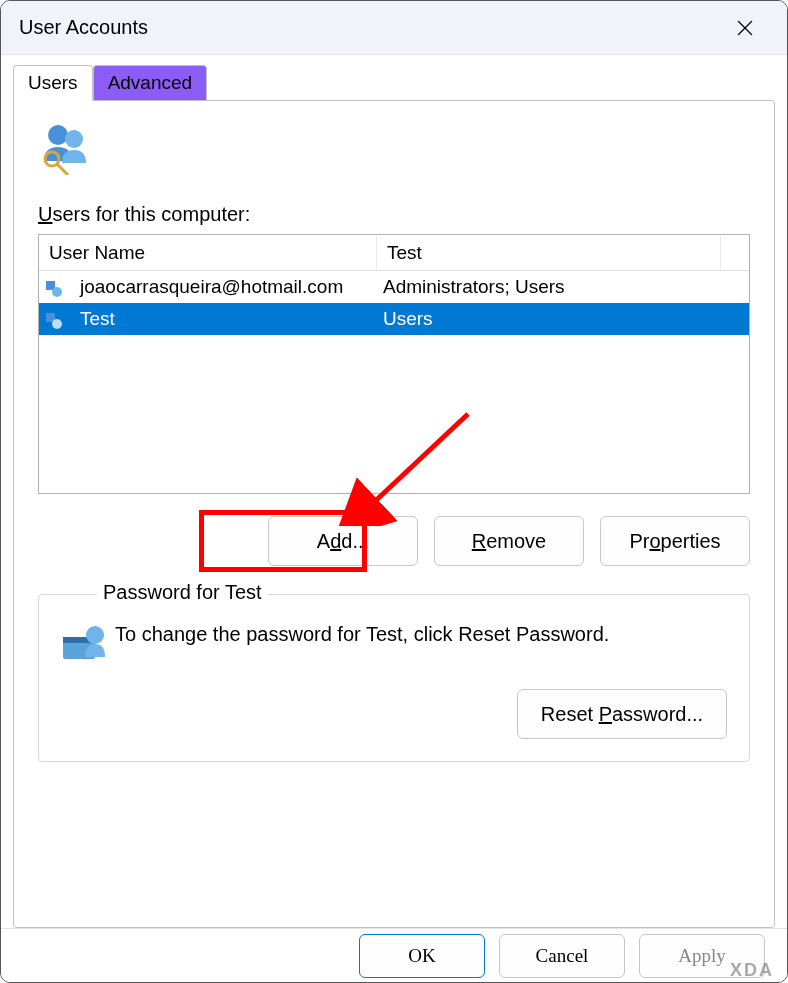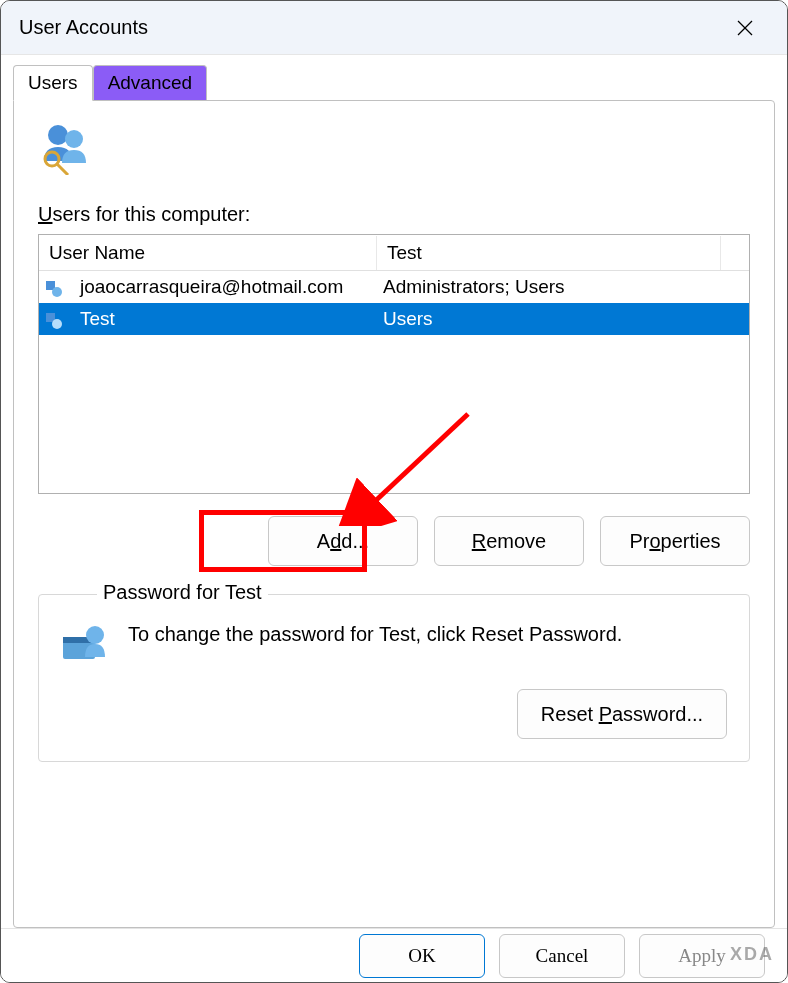--- a/index.html
+++ b/index.html
@@ -197,21 +197,21 @@
       position: absolute;
       top: -14px;
       left: 10px;
       background: #fff;
       padding: 0 6px;
       font-size: 20px;
       margin-left: 48px;
     }
     .password-row {
       display: flex;
-      gap: 21px;
+      gap: 8px;
       align-items: flex-start;
     }
     .password-icon {
       width: 46px;
       height: 46px;
       flex-shrink: 0;
       margin-top: 4px;
     }
     .password-text {
       font-size: 20px;
@@ -244,21 +244,21 @@
     .footer .btn.primary {
       border: 1.5px solid #0078d4;
     }
     .footer .btn.disabled {
       color: #888;
       position: relative;
     }
     .watermark {
       position: absolute;
       right: 14px;
-      bottom: 18px;
+      bottom: 2px;
       font-size: 18px;
       font-weight: bold;
       letter-spacing: 2px;
       color: rgba(100,100,100,0.55);
       font-family: Arial, sans-serif;
       pointer-events: none;
     }
   </style>
 </head>
 <body>

